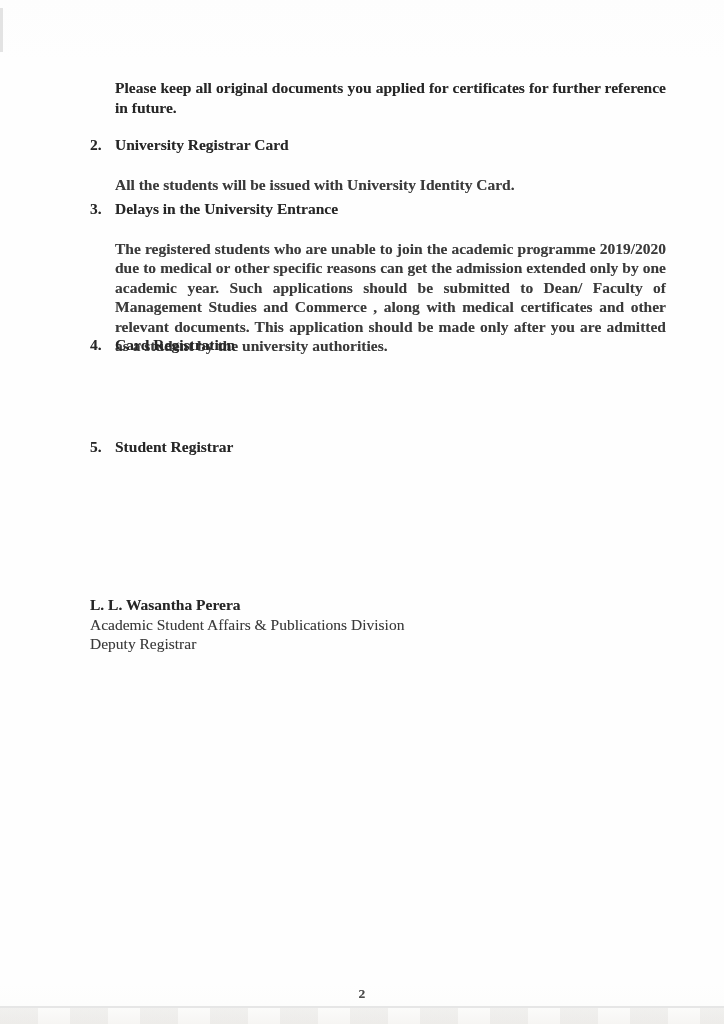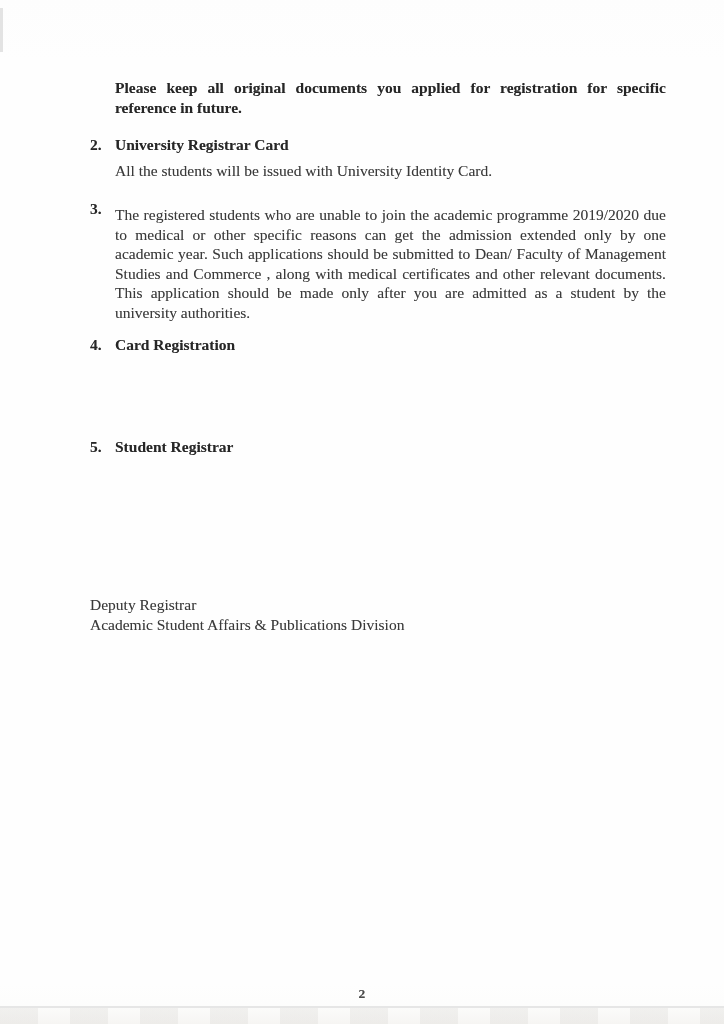--- a/index.html
+++ b/index.html
@@ -28,21 +28,21 @@
   p, h3 { margin: 0; padding: 0; font-size: 15.5px; line-height: 19.5px; }
   .bold { font-weight: bold; color: #262626; }
   .justify { text-align: justify; }
 
   .intro { margin-left: 25px; width: 551px; }
 
   .sec-row { display: flex; }
   .num { flex: 0 0 25px; width: 25px; font-weight: bold; color: #262626; font-size: 15.5px; line-height: 19.5px; }
   .sec-content { flex: 1 1 auto; width: 551px; }
   .sec-content h3 { font-weight: bold; color: #262626; }
-  .sec-content p { margin-top: 6px; color: #3a3a3a; }
+  .sec-content p { margin-top: 20px; color: #3a3a3a; font-weight: bold; }
 
   .signature { }
   .signature .name { font-weight: bold; color: #262626; }
   .signature div { font-size: 15.5px; line-height: 19.5px; }
 
   .page-number {
     position: absolute;
     left: 0; right: 0;
     top: 986px;
     text-align: center;
@@ -76,37 +76,38 @@
 </head>
 <body>
 
 <div class="page">
 
   <div class="scan-edge-left"></div>
 
   <div class="content txt">
 
     <div class="block" style="top: 78px;">
-      <p class="intro bold justify">Please keep all original documents you applied for registration for specific reference in future.</p>
+      <p class="intro bold justify">Please keep all original documents you applied for certificates for further reference in future.</p>
     </div>
 
     <div class="block" style="top: 135px;">
       <div class="sec-row">
         <span class="num">2.</span>
         <div class="sec-content">
           <h3>University Registrar Card</h3>
           <p class="justify">All the students will be issued with University Identity Card.</p>
         </div>
       </div>
     </div>
 
     <div class="block" style="top: 199px;">
       <div class="sec-row">
         <span class="num">3.</span>
         <div class="sec-content">
+          <h3>Delays in the University Entrance</h3>
           <p class="justify">The registered students who are unable to join the academic programme 2019/2020 due to medical or other specific reasons can get the admission extended only by one academic year. Such applications should be submitted to Dean/ Faculty of Management Studies and Commerce , along with medical certificates and other relevant documents. This application should be made only after you are admitted as a student by the university authorities.</p>
         </div>
       </div>
     </div>
 
     <div class="block" style="top: 335px;">
       <div class="sec-row">
         <span class="num">4.</span>
         <div class="sec-content">
           <h3>Card Registration</h3>
@@ -117,22 +118,23 @@
     <div class="block" style="top: 437px;">
       <div class="sec-row">
         <span class="num">5.</span>
         <div class="sec-content">
           <h3>Student Registrar</h3>
         </div>
       </div>
     </div>
 
     <div class="block signature" style="top: 595px;">
+      <div class="name">L. L. Wasantha Perera</div>
+      <div>Academic Student Affairs &amp; Publications Division</div>
       <div>Deputy Registrar</div>
-      <div>Academic Student Affairs &amp; Publications Division</div>
     </div>
 
   </div>
 
   <div class="page-number txt">2</div>
 
   <div class="bottom-line"></div>
   <div class="bottom-strip"></div>
 
 </div>

